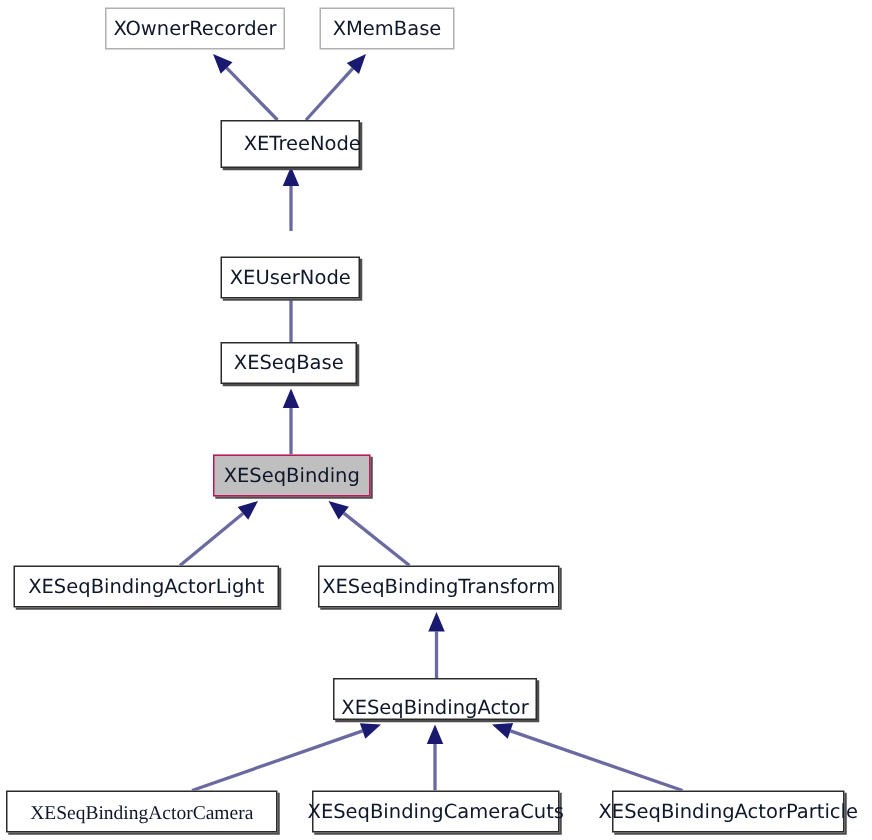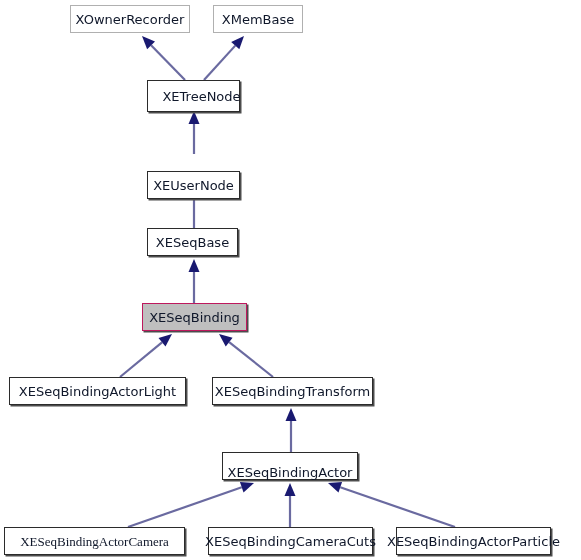--- a/index.html
+++ b/index.html
@@ -140,16 +140,16 @@
     </div>
     <div class="node documented" style="left: 222px; top: 452px; width: 136px; height: 28px; align-items: flex-end;">
       <span class="node-label">XESeqBindingActor</span>
     </div>
     <div class="node documented" style="left: 4px; top: 527px; width: 181px; height: 28px; font-family: Liberation Serif, serif;">
       <span class="node-label">XESeqBindingActorCamera</span>
     </div>
     <div class="node documented" style="left: 208px; top: 527px; width: 165px; height: 28px;">
       <span class="node-label">XESeqBindingCameraCuts</span>
     </div>
-    <div class="node documented" style="left: 396px; top: 527px; width: 155px; height: 28px;">
+    <div class="node documented" style="left: 408px; top: 527px; width: 155px; height: 28px;">
       <span class="node-label">XESeqBindingActorParticle</span>
     </div>
   </div>
 
 </body></html>

